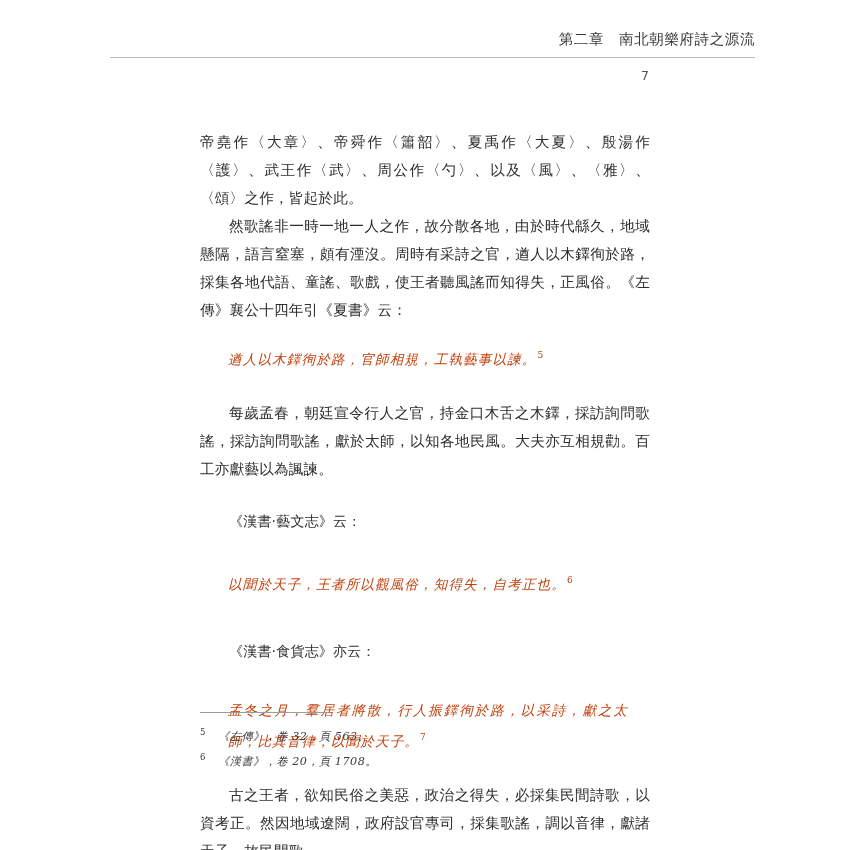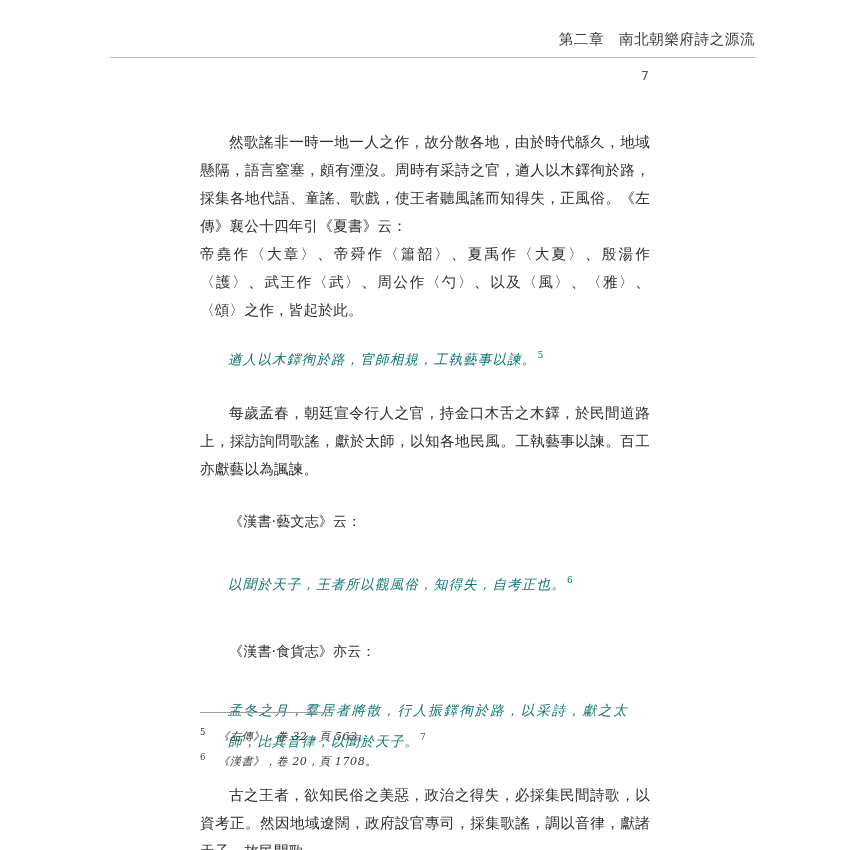--- a/index.html
+++ b/index.html
@@ -94,21 +94,21 @@
     font-family: "DejaVu Sans", "Liberation Sans", sans-serif;
   }
 
   
   .quote {
     margin: 0 0 0 28px;
     width: 400px;
     font-size: 13.6px;
     line-height: 27px;
     letter-spacing: 1.1px;
-    color: #0f766e;
+    color: #c2410c;
     font-family: "DejaVu Serif", "Liberation Serif", serif;
     font-style: italic;
     text-align: justify;
     text-justify: inter-ideograph;
   }
   .quote sup {
     font-size: 9px;
     font-style: normal;
     vertical-align: super;
     letter-spacing: 0;
@@ -156,31 +156,31 @@
 
   <div class="header">
     <div class="header-title">第二章　南北朝樂府詩之源流</div>
     <div class="header-rule"></div>
   </div>
 
   <div class="folio">7</div>
 
   <div class="column">
 
+    <p class="body-para">帝堯作〈大章〉、帝舜作〈簫韶〉、夏禹作〈大夏〉、殷湯作〈護〉、武王作〈武〉、周公作〈勺〉、以及〈風〉、〈雅〉、〈頌〉之作，皆起於此。</p>
+
     <p class="body-para indent">然歌謠非一時一地一人之作，故分散各地，由於時代緜久，地域懸隔，語言窒塞，頗有湮沒。周時有采詩之官，遒人以木鐸徇於路，採集各地代語、童謠、歌戲，使王者聽風謠而知得失，正風俗。《左傳》襄公十四年引《夏書》云：</p>
 
-    <p class="body-para">帝堯作〈大章〉、帝舜作〈簫韶〉、夏禹作〈大夏〉、殷湯作〈護〉、武王作〈武〉、周公作〈勺〉、以及〈風〉、〈雅〉、〈頌〉之作，皆起於此。</p>
-
     <div class="gap-md"></div>
 
     <blockquote class="quote"><span>遒人以木鐸徇於路，官師相規，工執藝事以諫。</span><sup>5</sup></blockquote>
 
     <div class="gap-lg"></div>
 
-    <p class="body-para indent">每歲孟春，朝廷宣令行人之官，持金口木舌之木鐸，於民間道路上，採訪詢問歌謠，獻於太師，以知各地民風。工執藝事以諫。百工亦獻藝以為諷諫。</p>
+    <p class="body-para indent">每歲孟春，朝廷宣令行人之官，持金口木舌之木鐸，採訪詢問歌謠，採訪詢問歌謠，獻於太師，以知各地民風。大夫亦互相規勸。百工亦獻藝以為諷諫。</p>
 
     <div class="gap-sm"></div>
 
     <p class="cite-line">《漢書‧藝文志》云：</p>
 
     <div class="gap-md"></div>
 
     <blockquote class="quote"><span>以聞於天子，王者所以觀風俗，知得失，自考正也。</span><sup>6</sup></blockquote>
 
     <div class="gap-lg"></div>

